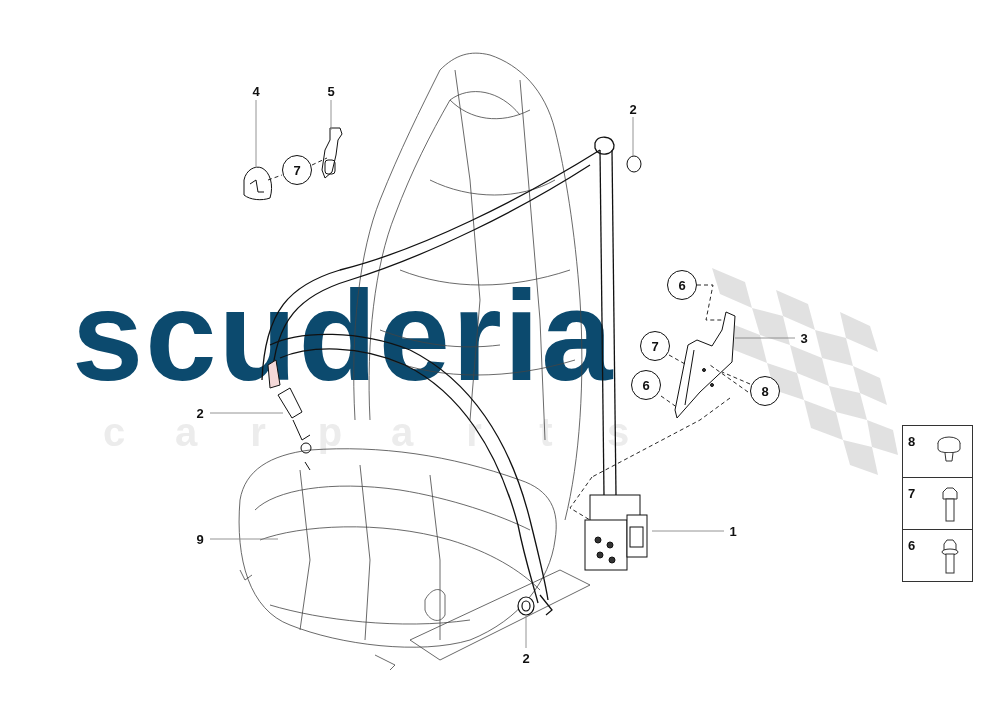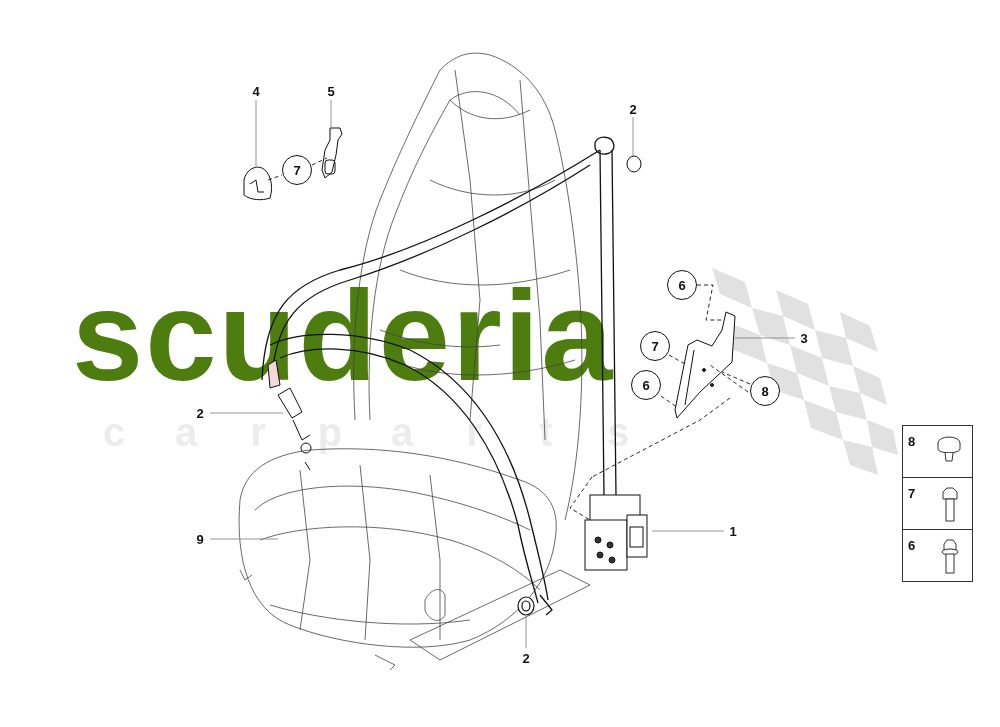--- a/index.html
+++ b/index.html
@@ -1,20 +1,20 @@
 <!DOCTYPE html>
 <html><head>
 <meta charset="utf-8">
 <style>
   html, body { margin: 0; padding: 0; background: #ffffff; }
   body { width: 1000px; height: 727px; position: relative; overflow: hidden;
          font-family: "Liberation Sans", sans-serif; }
   #diagram { position: absolute; left: 0; top: 0; width: 1000px; height: 727px; }
   .wm-main { position: absolute; left: 72px; top: 272px; font-size: 128px; font-weight: bold;
-             color: #4d7c0f; letter-spacing: 2px; line-height: 1; z-index: 0; }
+             color: #0c4a6e; letter-spacing: 2px; line-height: 1; z-index: 0; }
   .wm-sub { position: absolute; left: 78px; top: 412px; z-index: 0; display: flex; gap: 0; }
   .wm-sub span { display: inline-block; width: 72px; font-size: 40px; font-weight: bold;
                  color: #ececec; text-align: center; line-height: 1; }
   svg { position: absolute; left: 0; top: 0; z-index: 1; }
   .lbl { position: absolute; font-size: 13px; font-weight: bold; color: #111; z-index: 2;
          transform: translate(-50%, -50%); line-height: 1; }
   .circ { position: absolute; width: 30px; height: 30px; border: 1.6px solid #111; border-radius: 50%;
           background: #fff; z-index: 2; display: flex; align-items: center; justify-content: center;
           font-size: 13px; font-weight: bold; color: #111; transform: translate(-50%, -50%); box-sizing: border-box; }
   .legend { position: absolute; left: 902px; top: 425px; width: 69px; border: 1.2px solid #333;

